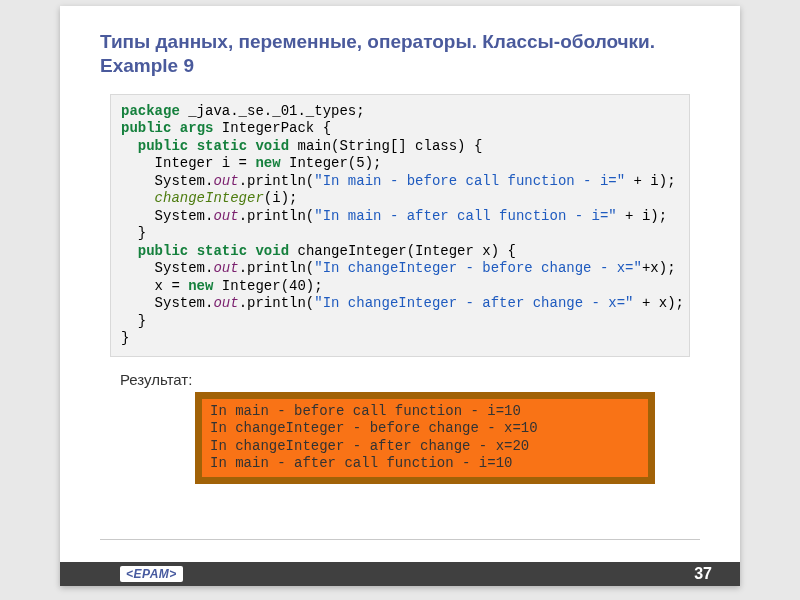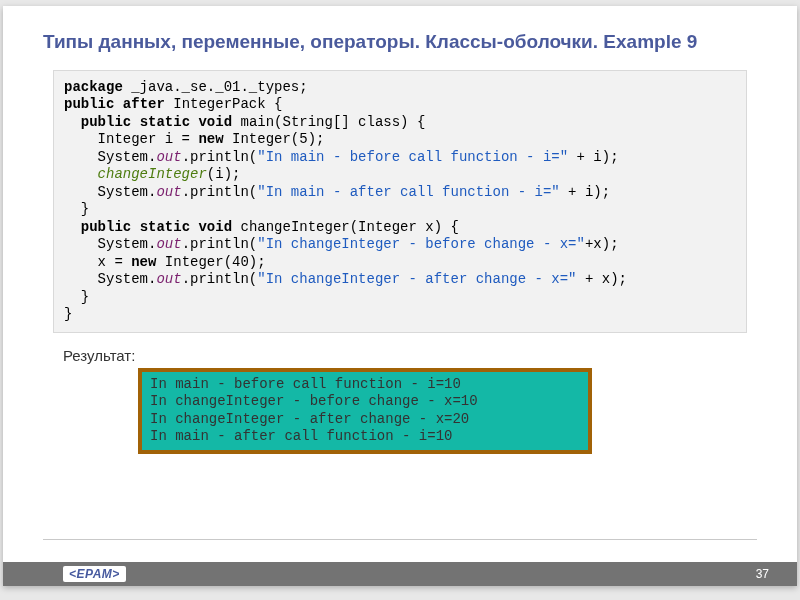--- a/index.html
+++ b/index.html
@@ -8,21 +8,21 @@
     width: 800px;
     height: 600px;
     background: #e8e8e8;
     font-family: Arial, Helvetica, sans-serif;
     font-size: 13px;
     color: #333;
     overflow: hidden;
   }
   .slide {
     position: relative;
-    width: 794px;
+    width: 680px;
     height: 580px;
     margin: 6px auto;
     background: #ffffff;
     box-shadow: 0 2px 6px rgba(0,0,0,0.25);
   }
   .title {
     padding: 24px 40px 10px 40px;
     font-size: 19px;
     font-weight: bold;
     color: #4a5a9c;
@@ -32,53 +32,53 @@
     margin: 6px 50px 0 50px;
     background: #f2f2f2;
     border: 1px solid #d9d9d9;
     padding: 8px 10px 8px 10px;
     font-family: "Courier New", Courier, monospace;
     font-size: 14px;
     line-height: 1.25;
     white-space: pre;
     color: #000;
   }
-  .kw   { color: #000000; font-weight: bold; }   
+  .kw   { color: #15803d; font-weight: bold; }   
   .stat { color: #7a1f6d; font-style: italic; text-align: center; }  
   .fn   { font-style: italic; color:#4d7c0f; }      
   .str  { color: #1f5bbf; }                      
   .result-label {
     margin: 14px 0 4px 60px;
     font-size: 15px;
   }
   .result-block {
     margin: 0 0 0 135px;
     width: 430px;
-    background: #14b8a6;
-    border: 4px solid #a16207;
+    background: #f97316;
+    border: 7px solid #a16207;
     padding: 4px 8px;
     font-family: "Courier New", Courier, monospace;
     font-size: 14px;
     line-height: 1.25;
     white-space: pre;
   }
   .rule {
     position: absolute;
     left: 40px;
     right: 40px;
     bottom: 46px;
     border-top: 1px solid #c9c9c9;
   }
   .footer {
     position: absolute;
     left: 0;
     right: 0;
     bottom: 0;
     height: 24px;
-    background: #737373;
+    background: #404040;
     color: #d7dcf0;
     font-size: 11px;
     display: flex;
     align-items: center;
     margin-top: 28px;
   }
   .footer .logo {
     background: #fff;
     color: #475a9f;
     font-weight: bold;
@@ -91,33 +91,33 @@
     border-radius: 2px;
     letter-spacing: 0.5px;
   }
   .footer .copyright {
     margin-left: 18px;
   }
   .footer .pagenum {
     position: absolute;
     right: 28px;
     color: #ffffff;
-    font-size: 12px;
-    font-weight: normal;
+    font-size: 16px;
+    font-weight: bold;
   }
 </style>
 </head>
 <body>
 
 <div class="slide">
 
   <div class="title">Типы данных, переменные, операторы. Классы-оболочки. Example 9</div>
 
   <div class="code-block"><span class="kw">package</span><span> _java._se._01._types;</span>
-<span class="kw">public</span> <span class="kw">after</span><span> IntegerPack {</span>
+<span class="kw">public</span> <span class="kw">args</span><span> IntegerPack {</span>
   <span class="kw">public</span> <span class="kw">static</span> <span class="kw">void</span><span> main(String[] class) {</span>
 <span>    Integer i = </span><span class="kw">new</span><span> Integer(5);</span>
 <span>    System.</span><span class="stat">out</span><span>.println(</span><span class="str">"In main - before call function - i="</span><span> + i);</span>
     <span class="fn">changeInteger</span><span>(i);</span>
 <span>    System.</span><span class="stat">out</span><span>.println(</span><span class="str">"In main - after call function - i="</span><span> + i);</span>
 <span>  }</span>
   <span class="kw">public</span> <span class="kw">static</span> <span class="kw">void</span><span> changeInteger(Integer x) {</span>
 <span>    System.</span><span class="stat">out</span><span>.println(</span><span class="str">"In changeInteger - before change - x="</span><span>+x);</span>
 <span>    x = </span><span class="kw">new</span><span> Integer(40);</span>
 <span>    System.</span><span class="stat">out</span><span>.println(</span><span class="str">"In changeInteger - after change - x="</span><span> + x);</span>

